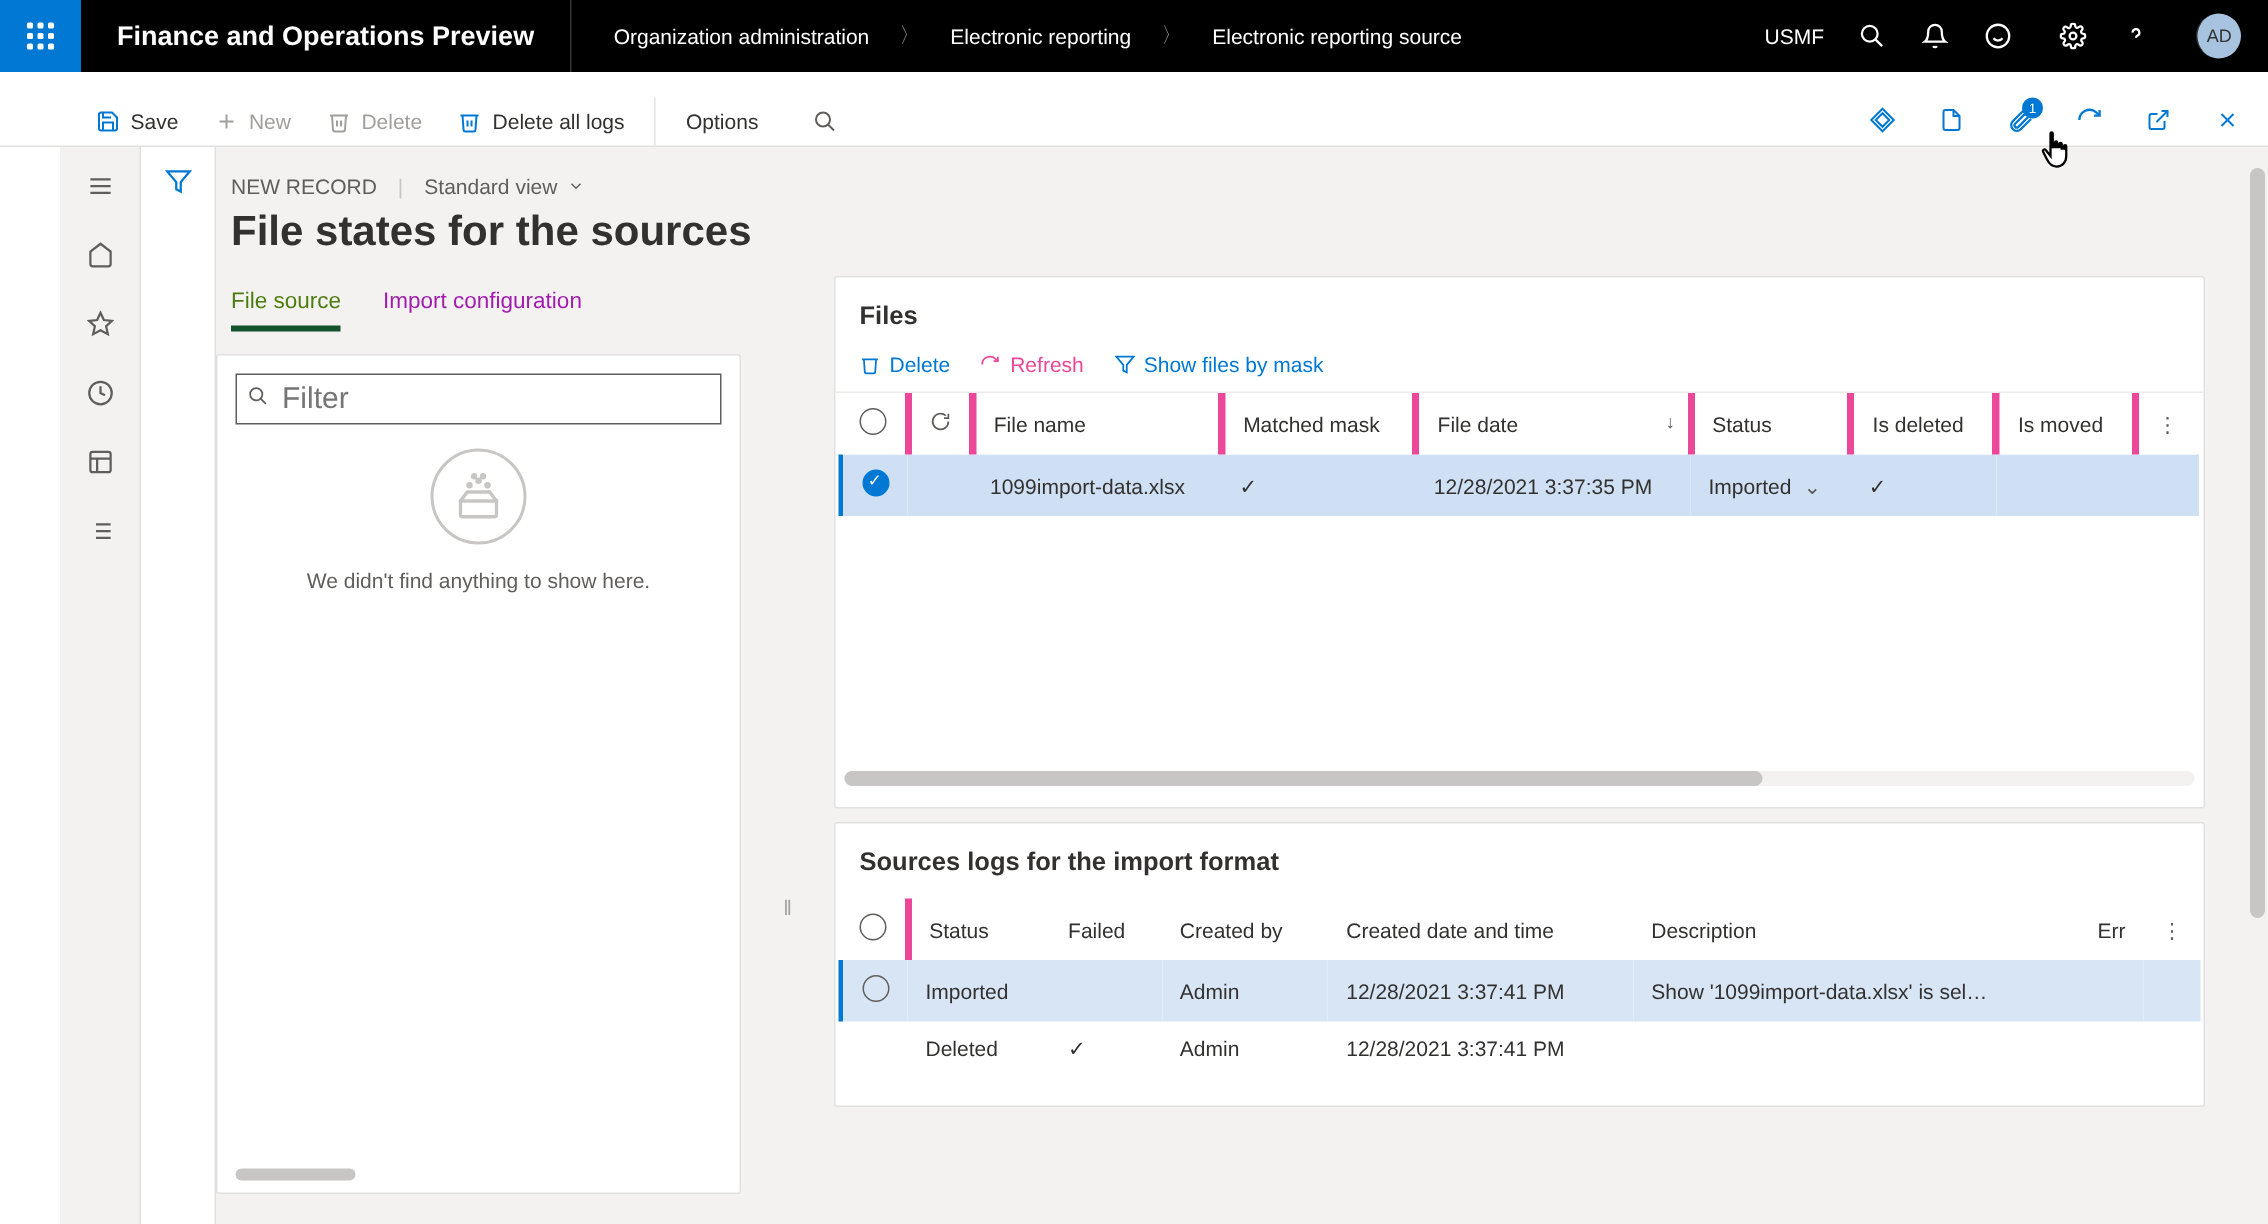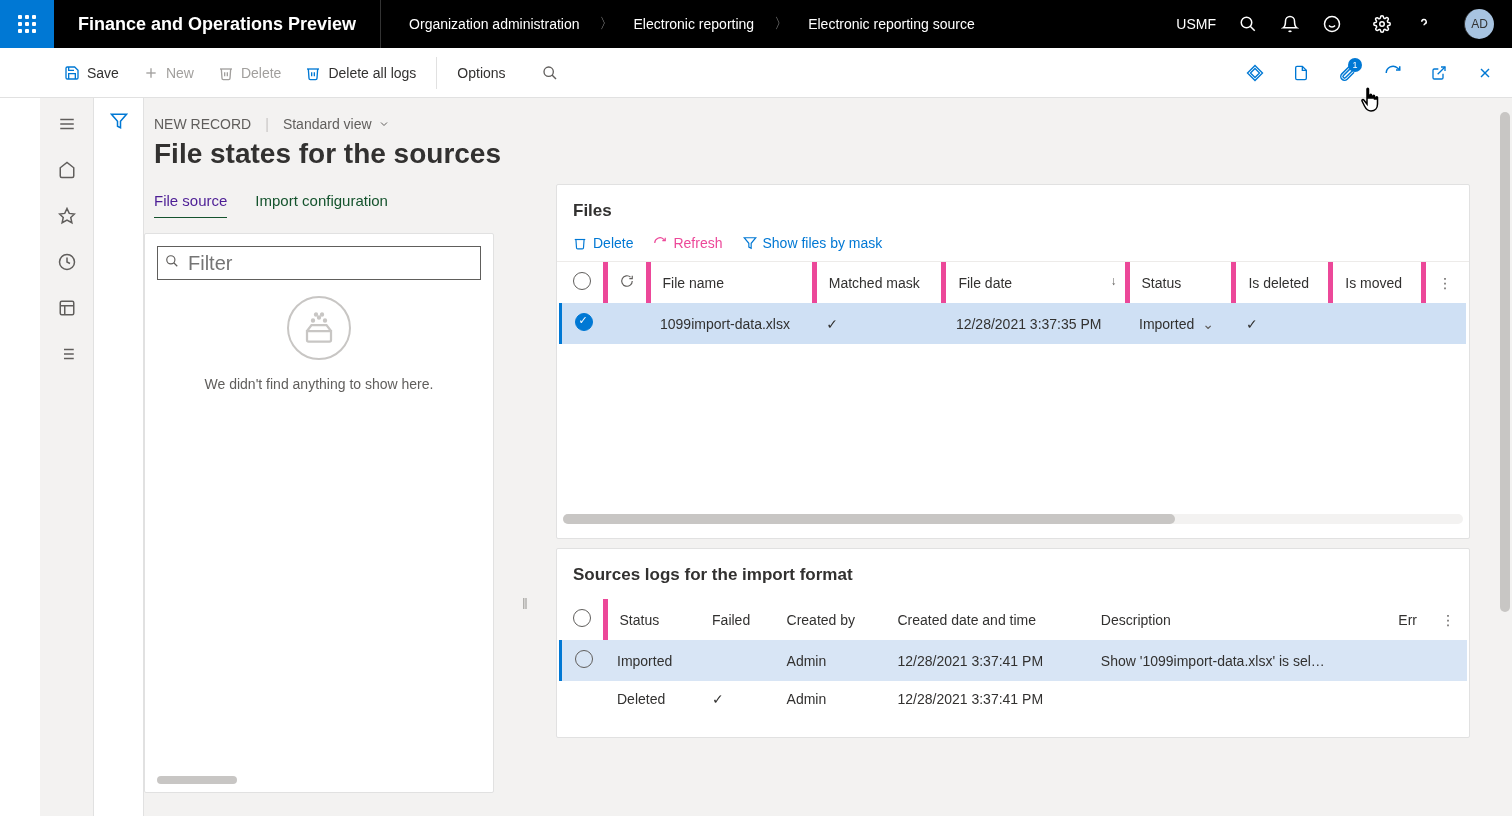--- a/index.html
+++ b/index.html
@@ -13,21 +13,21 @@
 .app-title { font-size: 18px; font-weight: 600; padding: 0 24px; border-right: 1px solid #333; height: 48px; display: flex; align-items: center; }
 .breadcrumbs { display: flex; align-items: center; padding: 0 28px; gap: 20px; font-size: 14px; }
 .breadcrumbs .crumb { color: #fff; cursor: pointer; }
 .breadcrumbs .sep { color: #888; }
 .top-right { margin-left: auto; display: flex; align-items: center; gap: 22px; padding-right: 18px; justify-content: center; }
 .top-right .txt { font-size: 14px; }
 .top-icon { width: 20px; height: 20px; display: flex; align-items: center; justify-content: center; cursor: pointer; color: #fff; }
 .avatar { width: 30px; height: 30px; border-radius: 50%; background: #a7c3e0; color: #333; font-size: 12px; display: flex; align-items: center; justify-content: center; cursor: pointer; border-left: 1px solid #333; padding: 0; margin-left: 8px; }
 
 
-.actionbar { height: 50px; background: #fff; border-bottom: 1px solid #e1e1e1; display: flex; align-items: center; padding: 0 10px 0 0; }
+.actionbar { height: 50px; background: #fff; border-bottom: 1px solid #e1e1e1; display: flex; align-items: flex-end; padding: 0 10px 0 0; }
 .actionbar-left { display: flex; align-items: center; gap: 4px; margin-left: 54px; }
 .ab-btn { display: flex; align-items: center; gap: 7px; padding: 6px 10px; cursor: pointer; color: #323130; border-radius: 2px; }
 .ab-btn.disabled { color: #a19f9d; cursor: default; }
 .ab-divider { width: 1px; height: 32px; background: #e1e1e1; margin: 0 6px; }
 .actionbar-right { margin-left: auto; display: flex; align-items: center; gap: 12px; }
 .ab-icon { width: 34px; height: 34px; display: flex; align-items: center; justify-content: center; cursor: pointer; color: #0078d4; border-radius: 2px; }
 .ab-badge { position: relative; }
 .badge-dot { position: absolute; top: 2px; right: 2px; width: 14px; height: 14px; background: #0078d4; color: #fff; border-radius: 50%; font-size: 9px; display: flex; align-items: center; justify-content: center; }
 
 
@@ -42,22 +42,22 @@
 .content { flex: 1; padding: 18px 28px 0 0; overflow: auto; }
 .record-header { padding-left: 10px; margin-bottom: 10px; }
 .rec-line { color: #605e5c; font-size: 14px; display: flex; align-items: center; gap: 14px; margin-bottom: 6px; }
 .rec-line .pipe { color: #c8c6c4; }
 .view-sel { display: flex; align-items: center; gap: 6px; cursor: pointer; }
 .page-title { font-size: 28px; font-weight: 600; }
 
 .splitpane { display: flex; gap: 22px; margin-top: 14px; }
 .leftpane { width: 350px; }
 .tabs { display: flex; gap: 28px; border-bottom: 1px solid transparent; margin-bottom: 14px; padding-left: 10px; }
-.tab { padding: 8px 0; cursor: pointer; color: #14532d; font-size: 15px; }
-.tab.active { color: #4c1d95; border-bottom: 1px solid #14532d; font-weight: 400; }
+.tab { padding: 8px 0; cursor: pointer; color: #a21caf; font-size: 15px; }
+.tab.active { color: #4d7c0f; border-bottom: 4px solid #14532d; font-weight: 400; }
 
 .source-card { background: #fff; border: 1px solid #e1e1e1; border-radius: 2px; padding: 12px; height: 560px; position: relative; }
 .filter-input { width: 100%; height: 34px; border: 1px solid #605e5c; padding: 0 10px 0 30px; font-size: 20px; }
 .filter-wrap { position: relative; margin-bottom: 16px; }
 .filter-wrap .icon { position: absolute; left: 8px; top: 8px; color: #605e5c; }
 .empty { text-align: center; color: #605e5c; }
 .empty-icon { width: 64px; height: 64px; border: 2px solid #c8c6c4; border-radius: 50%; margin: 0 auto 16px; display: flex; align-items: center; justify-content: center; color: #c8c6c4; font-size: 28px; }
 .bottom-scroll { position: absolute; bottom: 8px; left: 12px; width: 80px; height: 8px; background: #c8c6c4; border-radius: 4px; }
 
 .split-handle { width: 18px; display: flex; align-items: center; justify-content: center; color: #a19f9d; cursor: col-resize; margin-top: 230px; }

